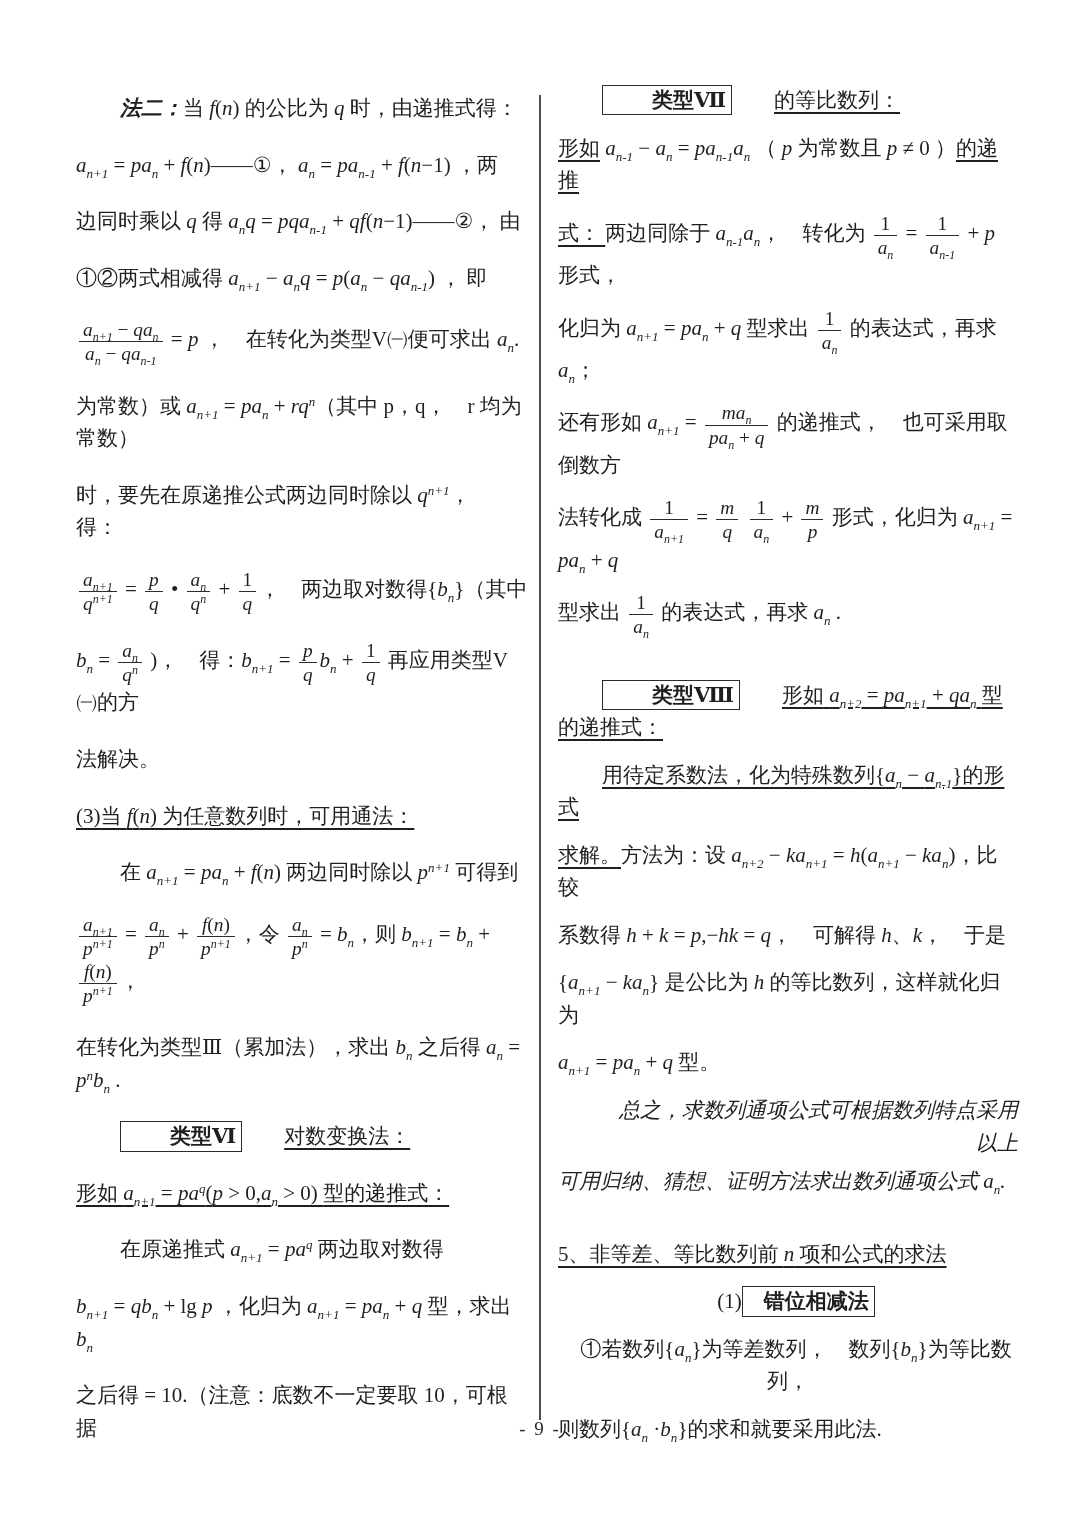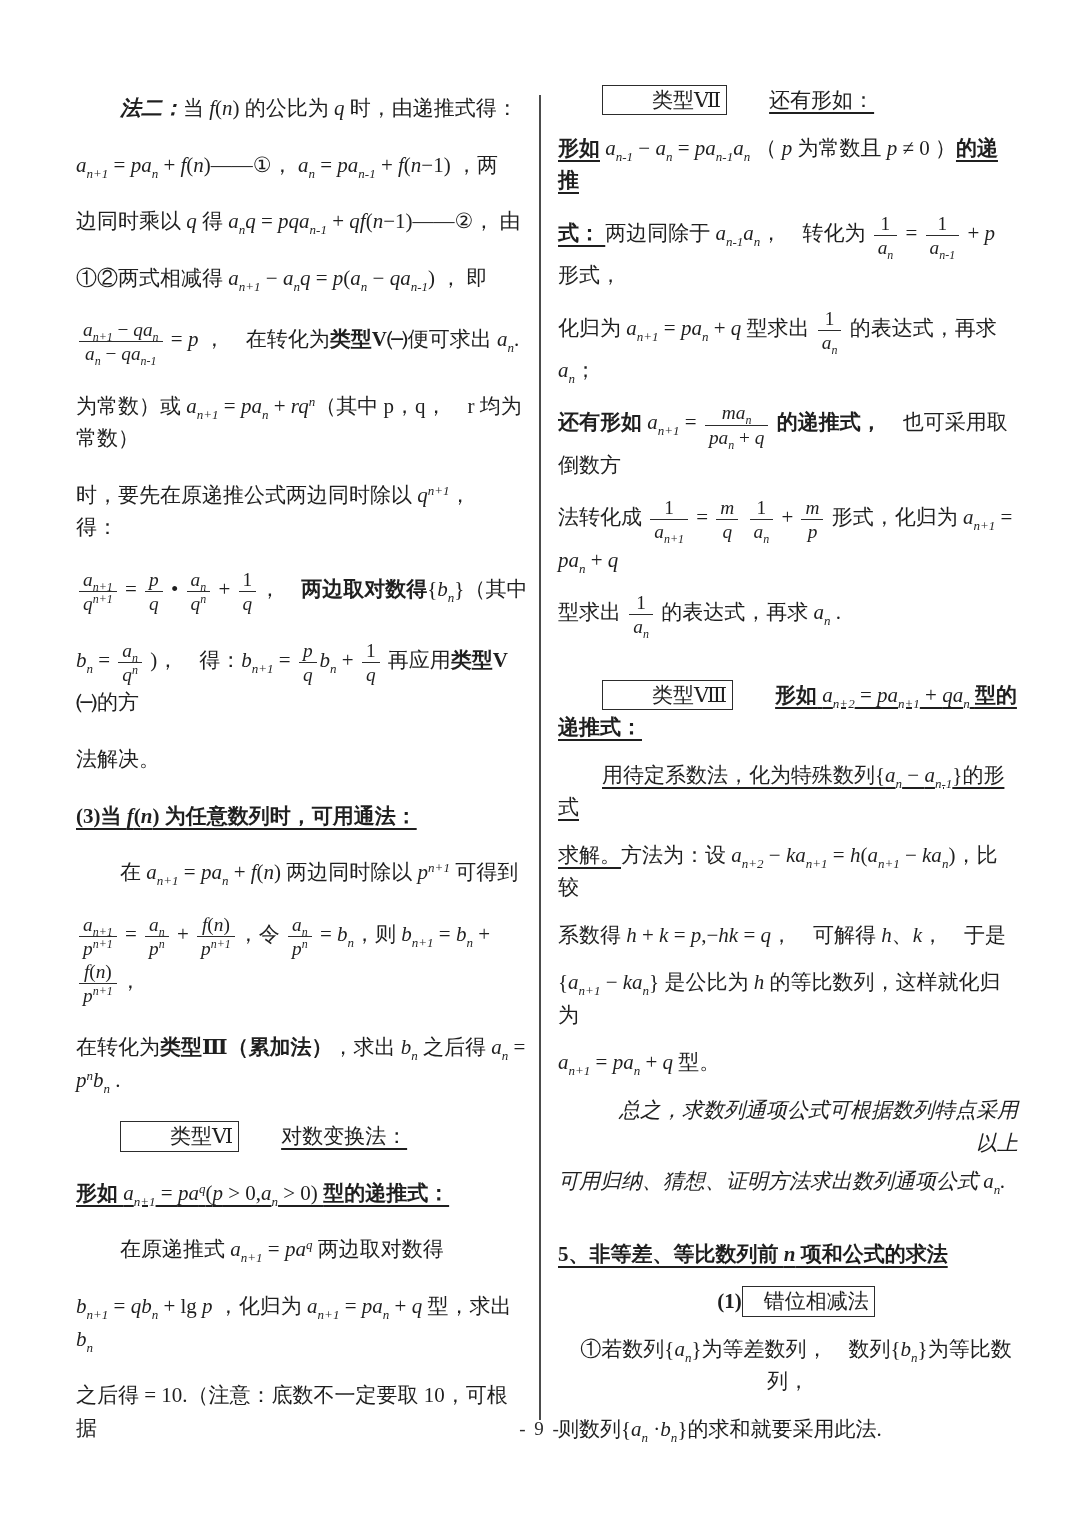--- a/index.html
+++ b/index.html
@@ -22,25 +22,25 @@
   .ln.g  { margin-top:40px; }
   .ln.g2 { margin-top:14px; }
   .ln.t  { margin-bottom:6px !important;text-align:right; }
   .ln.it { font-style:italic; }
 
   sub,sup { font-style:italic; font-size:0.62em; line-height:0;
             font-family:"Liberation Serif","DejaVu Serif",serif; }
   sub { vertical-align:-0.45em; }
   sup { vertical-align:0.55em; }
   .mi { font-style:italic; }
-  .b  { font-weight:bold; }
+  .b  { font-weight:normal; }
   .i  { font-style:italic; }
   .bi { font-weight:bold; font-style:italic; }
   .u  { text-decoration:underline; text-decoration-thickness:1.5px; text-underline-offset:5px; }
-  .bx { display:inline-block; border:1.6px solid #2c2c2c; padding:0 5px; font-weight:normal; line-height:1.35; }
+  .bx { display:inline-block; border:1.6px solid #2c2c2c; padding:0 5px; font-weight:bold; line-height:1.35; }
   .frac { display:inline-flex; flex-direction:column; align-items:center; vertical-align:middle;
           margin:0 3px; line-height:1.2; text-align:center; font-size:0.92em; }
   .frac .num { align-self:stretch; border-bottom:1.6px solid #2c2c2c; padding:0 4px; }
   .frac .den { padding:0 4px; }
 </style>
 </head>
 <body>
 
 <div class="page">
   <div class="col" id="col-left">
@@ -98,21 +98,21 @@
         </span>，</div>
       <div class="ln">在转化为<span class="b">类型Ⅲ（累加法）</span>，求出 <span class="mi">b</span><sub class="sub">n</sub> 之后得 <span class="mi">a</span><sub class="sub">n</sub> = <span class="mi">p</span><sup class="sup">n</sup><span class="mi">b</span><sub class="sub">n</sub> .</div>
       <div class="ln ind g2"><span class="bx">类型Ⅵ</span>　　<span class="u">对数变换法： </span></div>
       <div class="ln"><span class="u"><span class="b">形如</span> <span class="mi">a</span><sub class="sub">n+1</sub> = <span class="mi">pa</span><sup class="sup">q</sup>(<span class="mi">p</span> &gt; 0,<span class="mi">a</span><sub class="sub">n</sub> &gt; 0) <span class="b">型的递推式：</span> </span></div>
       <div class="ln ind">在原递推式 <span class="mi">a</span><sub class="sub">n+1</sub> = <span class="mi">pa</span><sup class="sup">q</sup> 两边取对数得</div>
       <div class="ln"><span class="mi">b</span><sub class="sub">n+1</sub> = <span class="mi">qb</span><sub class="sub">n</sub> + lg <span class="mi">p</span> ，化归为 <span class="mi">a</span><sub class="sub">n+1</sub> = <span class="mi">pa</span><sub class="sub">n</sub> + <span class="mi">q</span> 型，求出 <span class="mi">b</span><sub class="sub">n</sub></div>
       <div class="ln">之后得  = 10.（注意：底数不一定要取 10，可根据</div>
     </div>
   <div class="divider"></div>
   <div class="col" id="col-right">
-      <div class="ln ind"><span class="bx">类型Ⅶ</span>　　<span class="u">还有形如： </span></div>
+      <div class="ln ind"><span class="bx">类型Ⅶ</span>　　<span class="u">的等比数列： </span></div>
       <div class="ln"><span class="u"><span class="b">形如</span></span> <span class="mi">a</span><sub class="sub">n-1</sub> − <span class="mi">a</span><sub class="sub">n</sub> = <span class="mi">pa</span><sub class="sub">n-1</sub><span class="mi">a</span><sub class="sub">n</sub> （ <span class="mi">p</span> 为常数且 <span class="mi">p</span> ≠ 0 ）<span class="u"><span class="b">的递推</span></span></div>
       <div class="ln"><span class="u"><span class="b">式：</span> </span>两边同除于 <span class="mi">a</span><sub class="sub">n-1</sub><span class="mi">a</span><sub class="sub">n</sub>，　转化为 <span class="frac">
           <span class="num">1</span>
           <span class="den"><span class="mi">a</span><sub class="sub">n</sub></span>
         </span> = <span class="frac">
           <span class="num">1</span>
           <span class="den"><span class="mi">a</span><sub class="sub">n-1</sub></span>
         </span> + <span class="mi">p</span> 形式，</div>
       <div class="ln">化归为 <span class="mi">a</span><sub class="sub">n+1</sub> = <span class="mi">pa</span><sub class="sub">n</sub> + <span class="mi">q</span> 型求出 <span class="frac">
           <span class="num">1</span>

